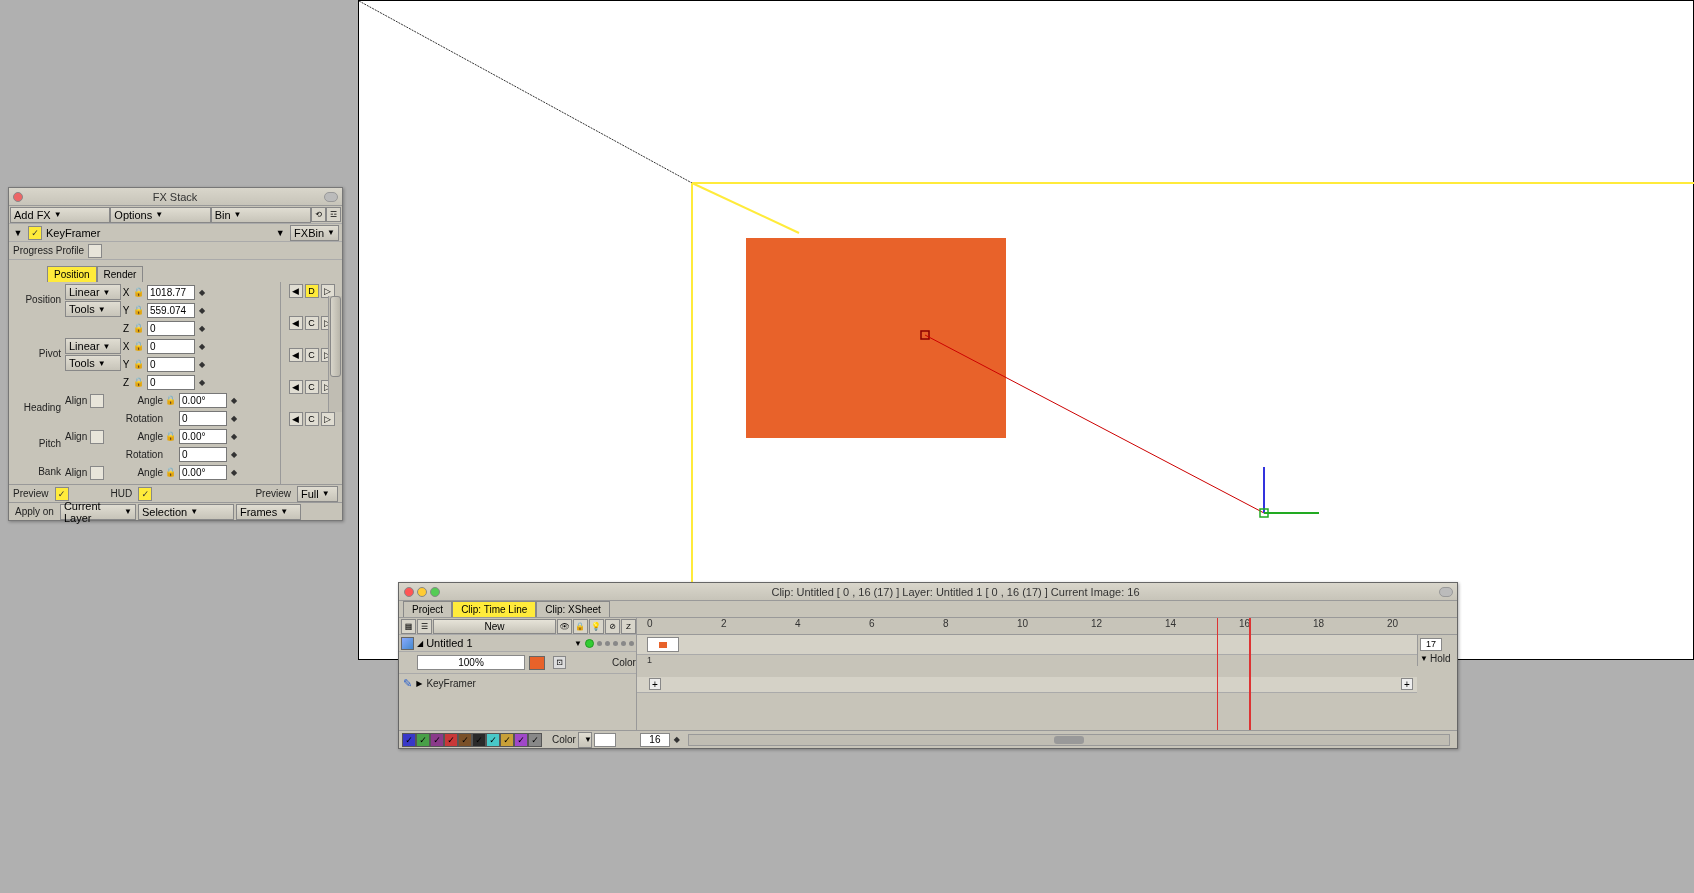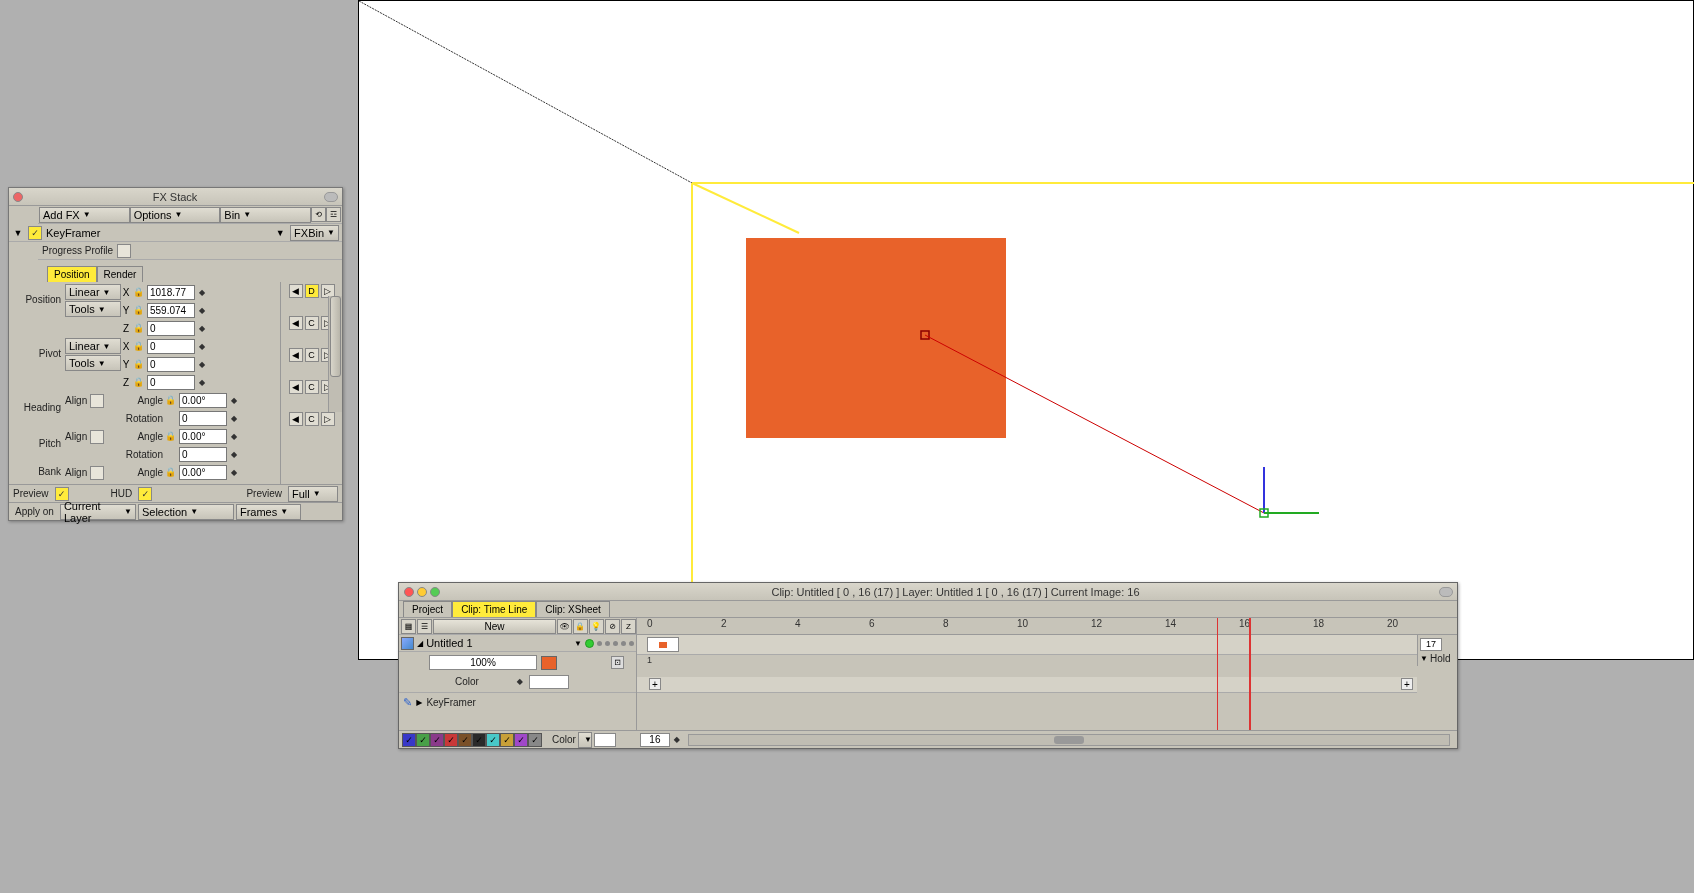--- a/index.html
+++ b/index.html
@@ -10,21 +10,21 @@
 .canvas-wrap svg { position: absolute; top: 0; left: 0; }
 
 
 .fx-panel { position: absolute; left: 8px; top: 187px; width: 335px; background: #c7c4b9; border: 1px solid #777; box-shadow: 1px 1px 3px rgba(0,0,0,0.3); }
 .fx-titlebar { height: 18px; background: linear-gradient(#d9d6cb,#c7c4b9); border-bottom: 1px solid #999; display:flex; align-items:center; position:relative; }
 .fx-titlebar .dot { width:10px; height:10px; border-radius:50%; margin: 0 3px; border:1px solid #888; }
 .fx-titlebar .dot.red { background:#e66; margin-left:4px;}
 .fx-titlebar .title { flex:1; text-align:center; font-size:11px; color:#333; }
 .fx-titlebar .grip { width:14px; height:10px; background:#bbb; margin-right:4px; border-radius:5px; border:1px solid #999;}
 
-.fx-row { display:flex; align-items:center; height:18px; border-bottom:1px solid #aaa; background:#c7c4b9;margin-left:29px; }
+.fx-row { display:flex; align-items:center; height:18px; border-bottom:1px solid #aaa; background:#c7c4b9; }
 .fx-dd { display:flex; align-items:center; height:16px; background:linear-gradient(#e0ddd2,#c7c4b9); border:1px solid #888; padding: 0 3px; font-size:10px; cursor:pointer; }
 .fx-dd .arrow { margin-left:3px; font-size:8px; }
 .yellow-chk { width:14px; height:14px; background:#ffeb3b; border:1px solid #888; display:inline-flex; align-items:center; justify-content:center; font-size:9px; color:#333; }
 .plain-chk { width:14px; height:14px; background:#e8e5da; border:1px solid #888; display:inline-flex; align-items:center; justify-content:center; font-size:9px; color:#333; }
 
 .keyframer-head { display:flex; align-items:center; height:18px; padding:0 3px; border-bottom:1px solid #aaa; gap:4px; }
 .disclosure { width:12px; text-align:center; cursor:pointer; font-size:9px; }
 
 .tabs { display:flex; gap:0; padding: 6px 0 0 38px; }
 .tab { padding: 2px 6px; border:1px solid #888; border-bottom:none; background:#c7c4b9; font-size:10px; cursor:pointer; }
@@ -72,21 +72,21 @@
 .tl-left { width:238px; border-right:1px solid #999; display:flex; flex-direction:column; background:#c7c4b9; }
 .tl-left-top { height:17px; display:flex; align-items:center; border-bottom:1px solid #aaa; gap:1px; padding-left:2px; }
 .mini-btn { width:15px; height:15px; border:1px solid #888; background:#d8d5ca; font-size:8px; display:flex; align-items:center; justify-content:center; cursor:pointer; }
 .new-btn { flex:1; height:15px; border:1px solid #888; background:linear-gradient(#e6e3d8,#c7c4b9); font-size:10px; cursor:pointer; }
 
 .layer-row { height:17px; display:flex; align-items:center; border-bottom:1px solid #aaa; padding:0 2px; gap:3px; }
 .layer-icon { width:13px; height:13px; background:linear-gradient(135deg,#8af,#48c); border:1px solid #666; }
 .green-dot { width:9px;height:9px;border-radius:50%;background:#3c3;border:1px solid #292; }
 .gray-dot { width:5px;height:5px;border-radius:50%;background:#888; }
 
-.layer-props { padding:2px 12px; display:flex; flex-direction:column; gap:2px; }
+.layer-props { padding:2px 0; display:flex; flex-direction:row; gap:2px; }
 .prop-row { display:flex; align-items:center; gap:4px; height:17px; }
 .pct-input { width:108px; height:15px; border:1px solid #888; background:#fff; text-align:center; font-size:10px; }
 .swatch { width:16px; height:14px; border:1px solid #666; }
 .swatch.orange { background:#e8622a; }
 .tiny-icon{width:13px;height:13px;border:1px solid #888;background:#ddd;font-size:8px;display:flex;align-items:center;justify-content:center;}
 
 .kf-row { display:flex; align-items:center; gap:4px; padding:3px 4px; border-top:1px solid #aaa; }
 .pencil { color:#36c; font-size:11px; }
 
 .tl-right { flex:1; position:relative; background:#c7c4b9; overflow:hidden; }
@@ -350,21 +350,21 @@
   </div>
 
   <div class="fx-bottom1">
     <span class="small-label">Preview</span>
     <span class="yellow-chk">✓</span>
     <span style="width:30px"></span>
     <span class="small-label">HUD</span>
     <span class="yellow-chk">✓</span>
     <span style="flex:1"></span>
     <span class="small-label">Preview</span>
-    <div class="fx-dd" style="width:50px">
+    <div class="fx-dd" style="width:41px">
         <span>Full</span>
         <span class="arrow">▼</span>
       </div>
   </div>
   <div class="fx-bottom2">
     <span class="small-label" style="padding:0 4px">Apply on</span>
     <div class="fx-dd" style="width:76px">
         <span>Current Layer</span>
         <span class="arrow">▼</span>
       </div>

